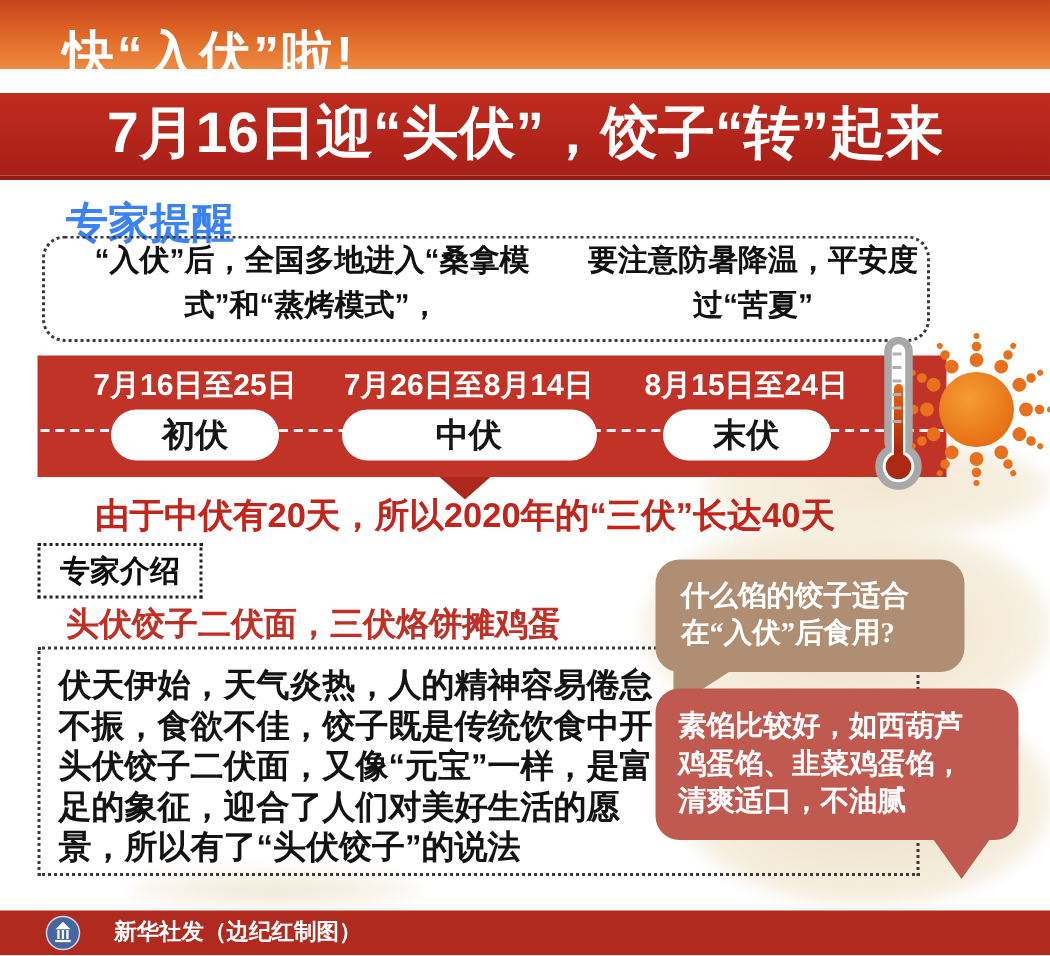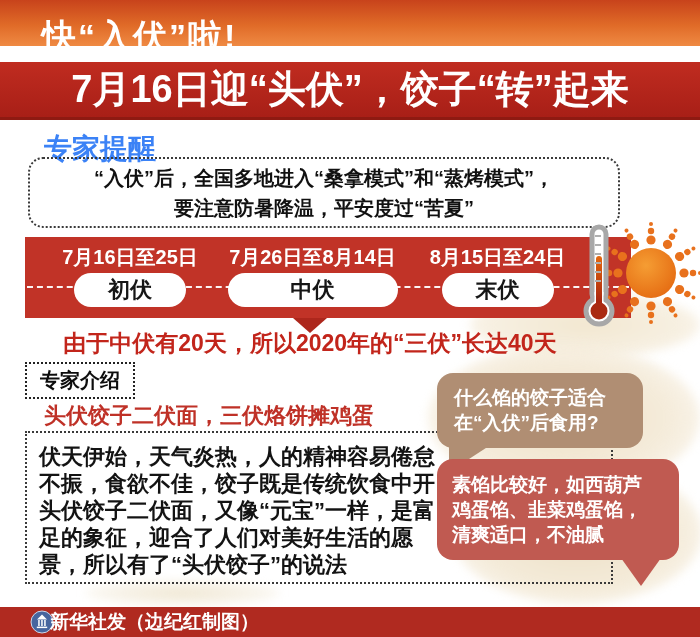--- a/index.html
+++ b/index.html
@@ -25,21 +25,21 @@
   .blob{position:absolute;z-index:0;filter:blur(5px);border-radius:50%;}
   .blob.b1{left:470px;top:292px;width:230px;height:66px;background:radial-gradient(ellipse at center,#f2e7d0 0%,#f7f0e2 60%,rgba(255,255,255,0) 100%);}
   .blob.b2{left:428px;top:345px;width:272px;height:146px;background:radial-gradient(ellipse at center,#eee0c6 0%,#f5ecdb 55%,rgba(255,255,255,0) 100%);}
   .blob.b3{left:452px;top:462px;width:250px;height:142px;background:radial-gradient(ellipse at center,#ecdfc5 0%,#f4ebd9 55%,rgba(255,255,255,0) 100%);}
   .blob.b4{left:85px;top:580px;width:195px;height:26px;background:radial-gradient(ellipse at center,#f0e7d3 0%,rgba(255,255,255,0) 100%);}
   
   .sec-label{position:absolute;left:44px;top:130px;font-size:28px;font-weight:bold;color:#3b82f6;z-index:2;}
   .reminder-box{
     position:absolute;left:28px;top:157px;width:592px;height:71px;box-sizing:border-box;
     border:2px dotted #3a3a3a;border-radius:15px;z-index:2;
-    display:flex;flex-direction:column;justify-content:center;
+    display:flex;flex-direction:row;justify-content:center;
     text-align:center;font-size:20px;font-weight:bold;line-height:30px;color:#111;
   }
   
   .band{position:absolute;left:25px;top:237px;width:570px;height:81px;background:#c13327;z-index:1;padding-left:36px;}
   .band-dash{position:absolute;left:2px;right:2px;top:49px;border-top:2px dashed rgba(255,255,255,.95);}
   .period{position:absolute;top:8px;text-align:center;}
   .period.p0{left:20px;width:170px;}
   .period.p1{left:190px;width:195px;}
   .period.p2{left:385px;width:175px;}
   .pdates{color:#fff;font-size:20px;font-weight:bold;line-height:24px;margin-bottom:4px;white-space:nowrap;}
@@ -66,34 +66,34 @@
   }
   .subtitle{position:absolute;left:44px;top:401px;font-size:22px;font-weight:bold;color:#bf3127;z-index:2;white-space:nowrap;}
   .body-box{
     position:absolute;left:25px;top:431px;width:588px;height:153px;box-sizing:border-box;
     border:2px dotted #3a3a3a;z-index:1;padding:10px 0 0 12px;
   }
   .body-box div{font-size:22px;font-weight:600;line-height:27px;color:#131313;white-space:nowrap;}
   
   .bubble{position:absolute;z-index:3;border-radius:16px;color:#fff;font-size:19px;font-weight:bold;line-height:25px;}
   .bubble div{white-space:nowrap;}
-  .bubble-q{left:437px;top:373px;width:206px;height:75px;background:#b08e73;padding:12px 0 0 17px;box-sizing:border-box;}
+  .bubble-q{left:437px;top:373px;width:206px;height:75px;background:#b08e73;padding:12px 0 0 17px;box-sizing:border-box;font-family:Liberation Serif, serif;}
   .bubble-q::after{
     content:"";position:absolute;left:12px;bottom:-24px;width:0;height:0;
     border-top:26px solid #b08e73;border-right:40px solid transparent;
   }
   .bubble-a{left:437px;top:459px;width:242px;height:101px;background:#c05a51;padding:13px 0 0 15px;box-sizing:border-box;}
   .bubble-a::after{
     content:"";position:absolute;right:18px;bottom:-26px;width:0;height:0;
     border-left:20px solid transparent;border-right:20px solid transparent;border-top:28px solid #c05a51;
   }
   
   .footer{position:absolute;left:0;top:607px;width:700px;height:30px;background:#b02a20;z-index:4;}
   .footer .logo{position:absolute;left:30px;top:3px;}
-  .footer .credit{position:absolute;left:50px;top:0;line-height:30px;color:#fff;font-size:19px;font-weight:600;white-space:nowrap;}
+  .footer .credit{position:absolute;left:76px;top:0;line-height:30px;color:#fff;font-size:15px;font-weight:600;white-space:nowrap;}
 </style>
 </head>
 <body>
 
 <div class="stage">
 
   <div class="hdr-top">
     <span>快“入伏”啦!</span>
   </div>
   <div class="hdr-main">7月16日迎“头伏”，饺子“转”起来</div>

